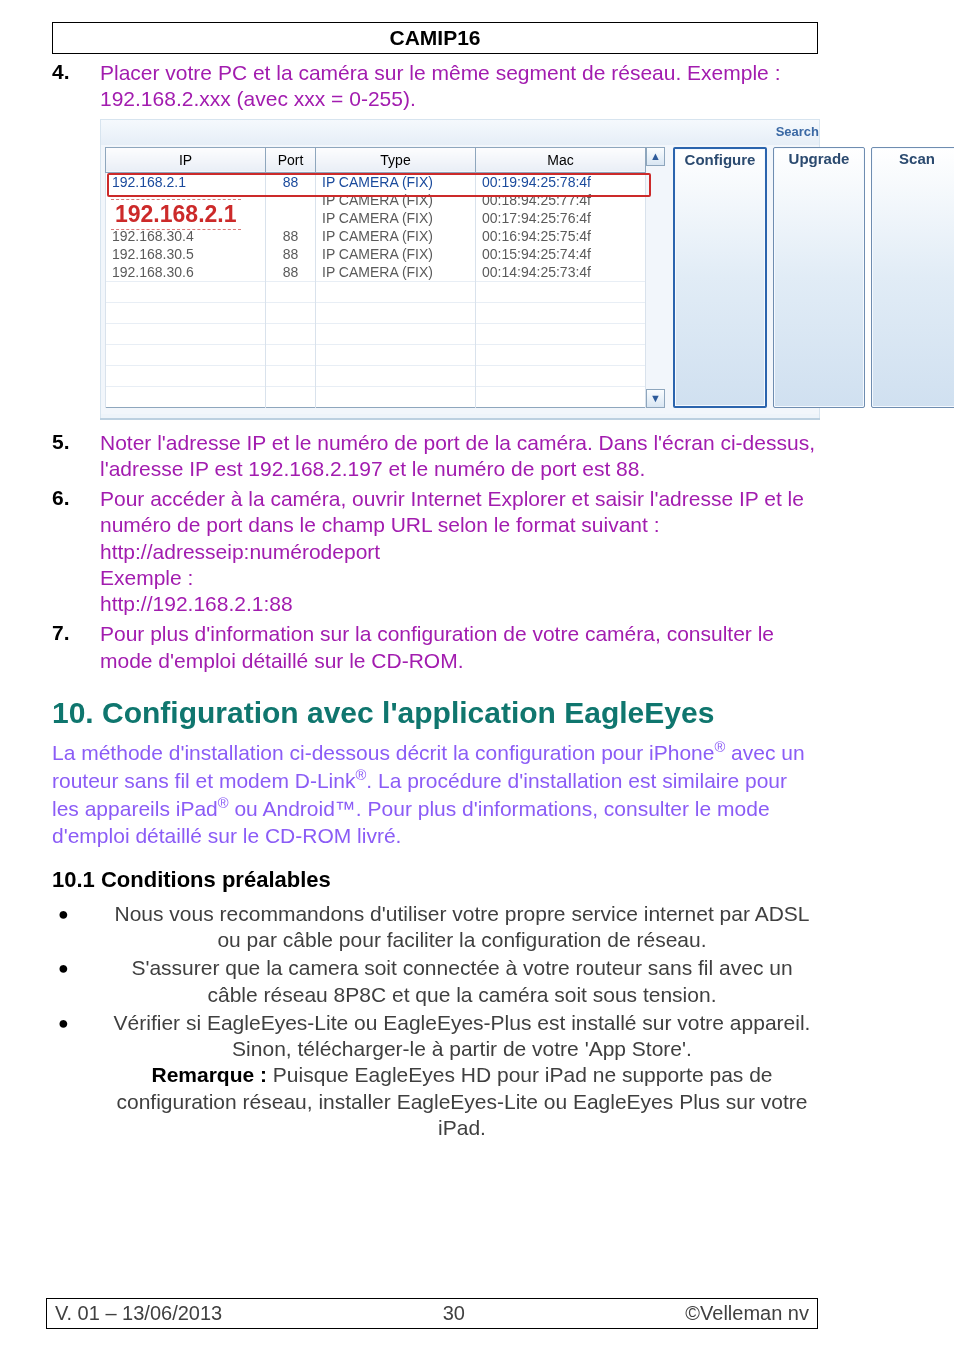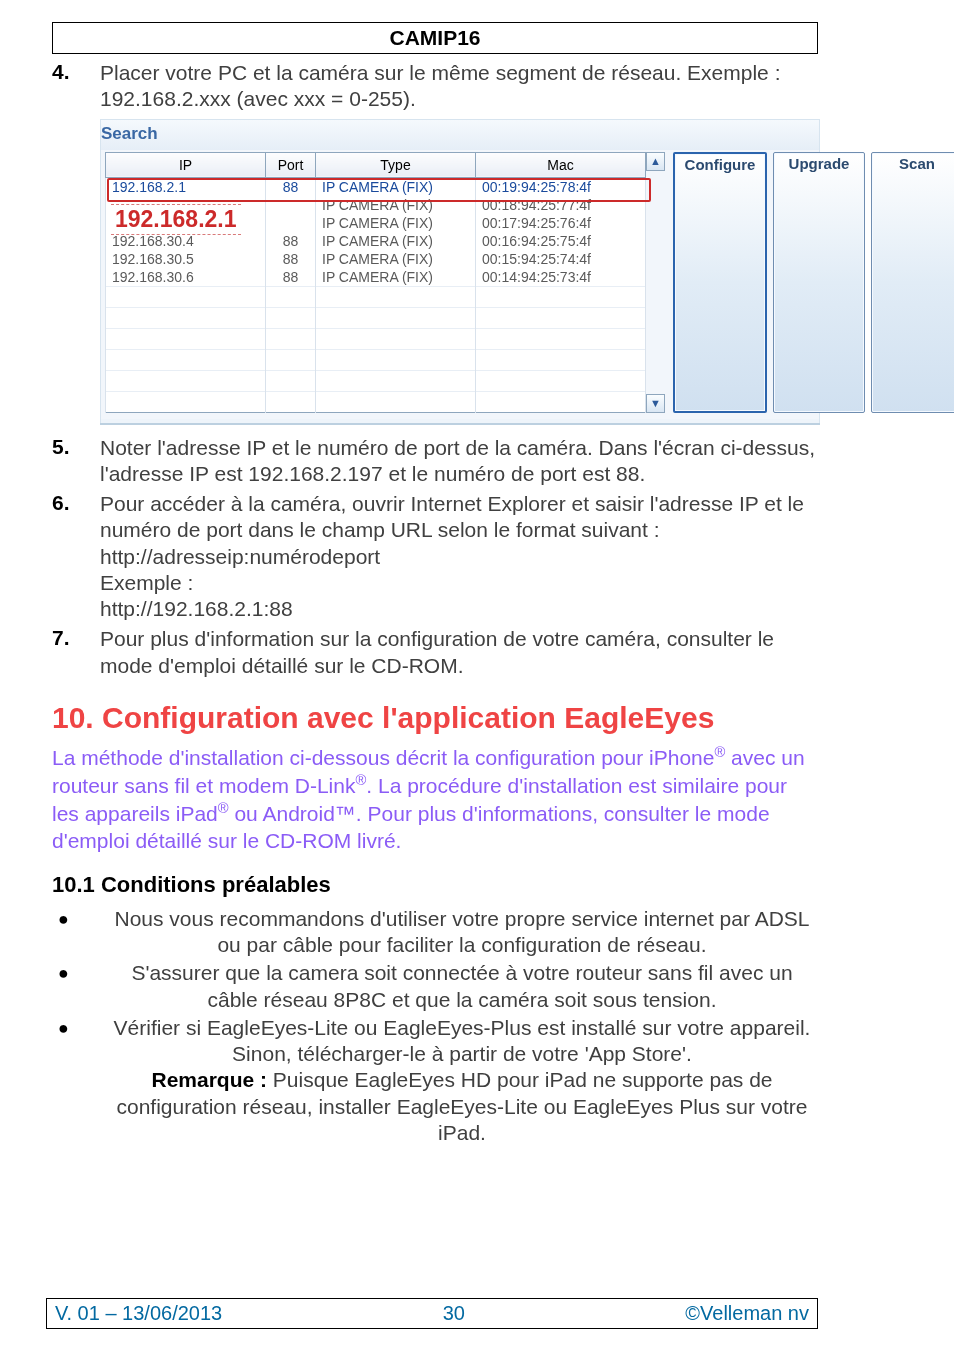--- a/index.html
+++ b/index.html
@@ -45,26 +45,26 @@
     width: 48px;
     flex: 0 0 48px;
     text-align: left;
     font-size: 21px;
     padding-left: 6px;
   }
   .li-body {
     flex: 1;
     font-size: 21px;
     line-height: 1.25;
-    color: #404040;
+    color: #a21caf;
   }
   h2.section {
     font-size: 30px;
     font-weight: bold;
-    color: #ef4444;
+    color: #0f766e;
     margin: 22px 0 8px 6px;
   }
   p.flow {
     font-size: 21px;
     line-height: 1.25;
     margin: 4px 0 0 6px;
     color: #8b5cf6;
   }
   h3.subsection {
     font-size: 22px;
@@ -98,23 +98,23 @@
 
   
   .search-window {
     width: 720px;
     margin: 6px 0 10px 54px;
     border-bottom: 2px solid #bcd0e0;
     background: #fff;
     position: relative;
   }
   .search-title {
-    text-align: left;
+    text-align: right;
     font-family: Tahoma, Verdana, sans-serif;
-    font-size: 17px;
+    font-size: 13px;
     font-weight: bold;
     color: #3a68a4;
     padding: 4px 0 6px 0;
     background: linear-gradient(#f5f9fd,#e6eef7);
     border-top: 1px solid #d7e4ef;
     border-left: 1px solid #d7e4ef;
     border-right: 1px solid #d7e4ef;
   }
   .search-body {
     display: flex;
@@ -236,21 +236,21 @@
     right: 46px;
     bottom: 24px;
   }
   .footer-box {
     border: 1px solid #000;
     display: flex;
     justify-content: space-between;
     align-items: center;
     padding: 3px 8px;
     font-size: 20px;
-    color: #0369a1;
+    color: #404040;
   }
   sup { font-size: 0.7em; }
   .bold { font-weight: bold; color: #000; }
   .empty-row td { border-top: 1px solid #e8eef5; }
 </style>
 </head>
 <body>
 
 <div class="page">
 

